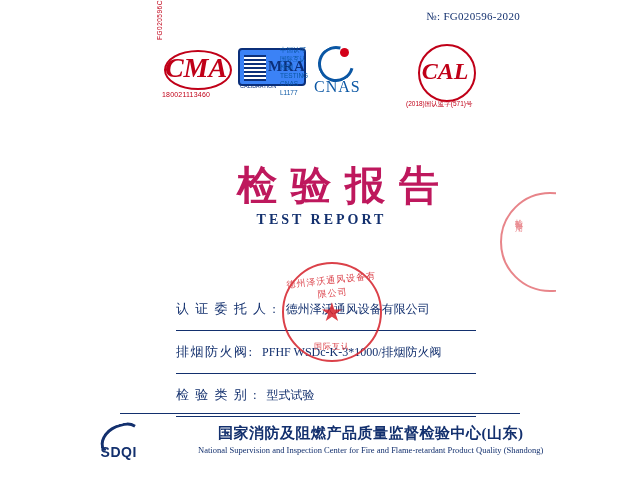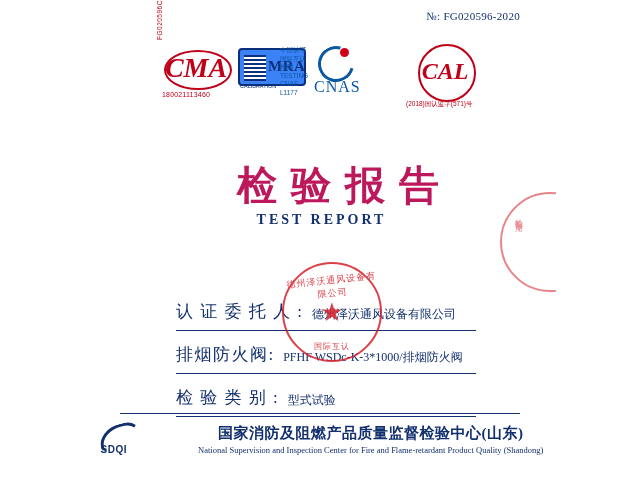--- a/index.html
+++ b/index.html
@@ -261,21 +261,21 @@
   .field-row {
     position: relative;
     height: 30px;
     border-bottom: 1px solid #13306e;
     margin-bottom: 12px;
     white-space: nowrap;
   }
   .field-label {
     display: inline-block;
     font-family: "Liberation Serif", serif;
-    font-size: 17px;
+    font-size: 13px;
     letter-spacing: 1.5px;
     color: #13306e;
     padding-bottom: 2px;
     vertical-align: bottom;
   }
   .field-value {
     display: inline-block;
     font-family: "Liberation Serif", serif;
     font-size: 12px;
     color: #13306e;
@@ -382,21 +382,21 @@
     border: 3px solid #13306e;
     border-radius: 60% 40% 50% 50% / 80% 70% 30% 30%;
     border-right-color: transparent;
     border-bottom-color: transparent;
     transform: rotate(-14deg);
   }
   .sdqi-logo .word {
     position: absolute;
     left: 4px;
     top: 22px;
-    font-size: 10px;
+    font-size: 14px;
     font-weight: bold;
     color: #13306e;
     letter-spacing: 0.5px;
   }
   .footer-text {
     display: inline-block;
     vertical-align: middle;
     text-align: center;
     margin-left: 47px;
   }

